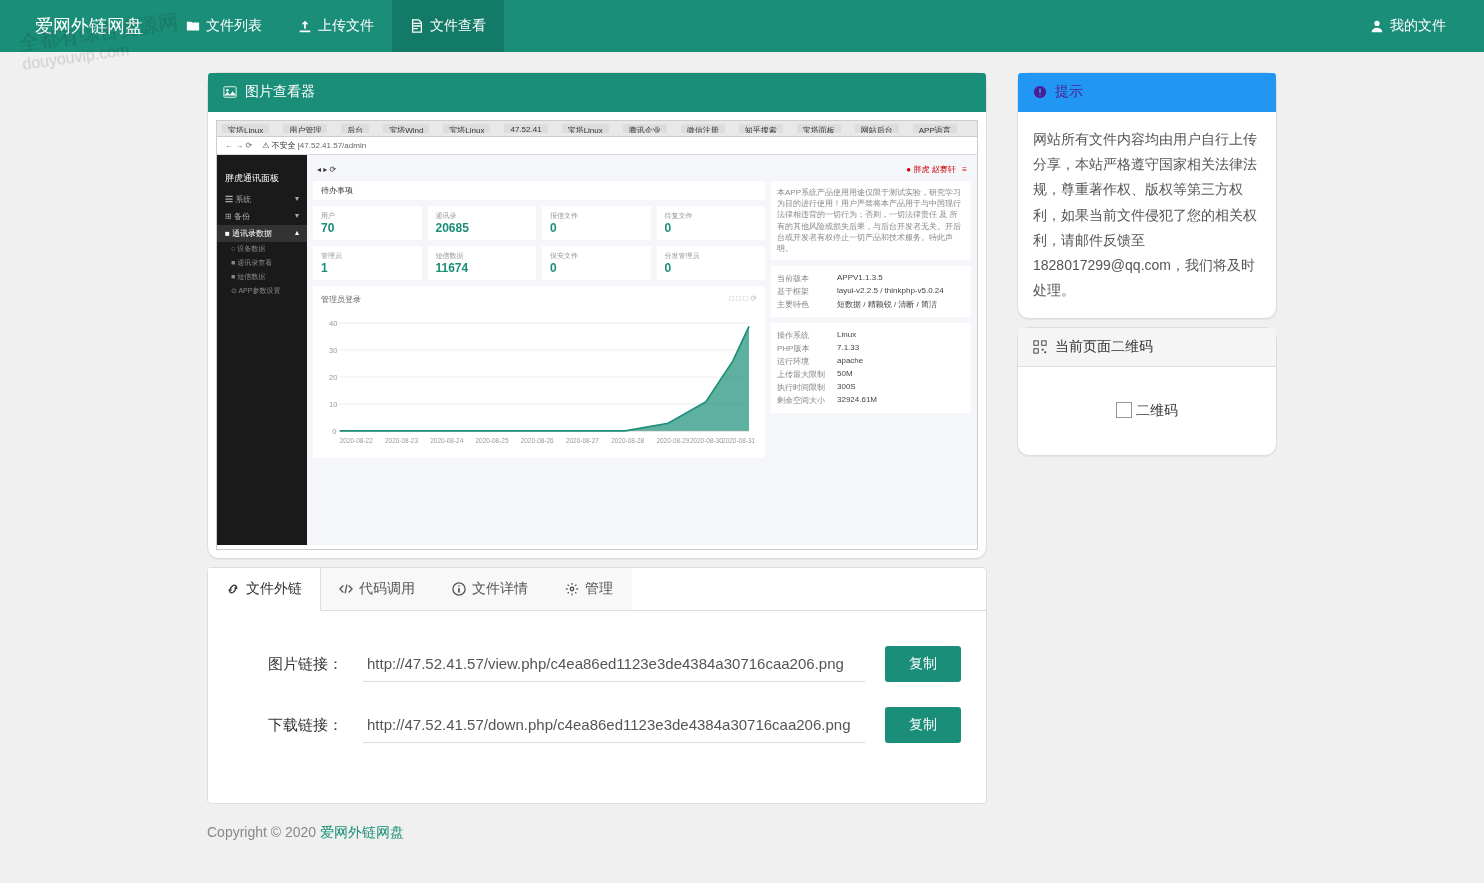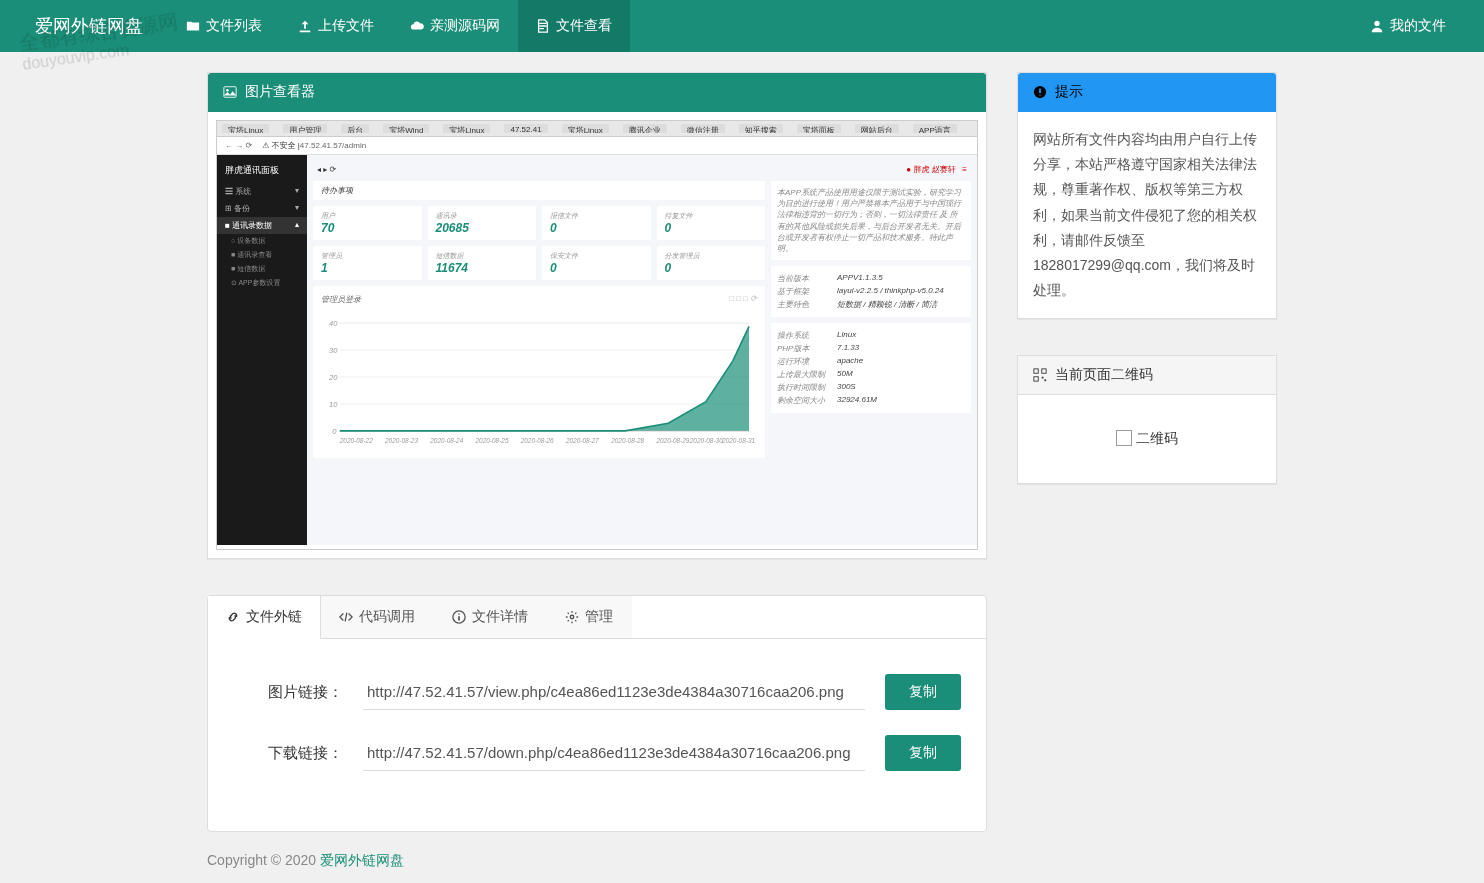--- a/index.html
+++ b/index.html
@@ -10,41 +10,41 @@
     .nav-links { display: flex; height: 100%; }
     .nav-link { display: flex; align-items: center; gap: 6px; padding: 0 18px; cursor: pointer; height: 100%; }
     .nav-link.active { background: #127a67; }
     .nav-spacer { flex: 1; }
     .icon { width: 14px; height: 14px; display: inline-block; }
     
     .container { max-width: 1100px; margin: 20px auto; padding: 0 15px; display: flex; gap: 30px; }
     .main-col { flex: 1; }
     .side-col { width: 260px; }
     
-    .panel { background: #fff; border: 1px solid #ddd; border-radius: 0; margin-bottom: 36px; box-shadow: 0 1px 1px rgba(0,0,0,.05); }
+    .panel { background: #fff; border: 1px solid #ddd; border-radius: 12px; margin-bottom: 8px; box-shadow: 0 1px 1px rgba(0,0,0,.05); }
     .panel-heading { padding: 10px 15px; border-bottom: 1px solid transparent; border-radius: 3px 3px 0 0; display: flex; align-items: center; gap: 8px; }
     .panel-success .panel-heading { background: #1a8e78; color: #fff; border-color: #1a8e78; }
-    .panel-info .panel-heading { background: #2196F3; color: #000000; border-color: #2196F3; }
+    .panel-info .panel-heading { background: #2196F3; color: #4c1d95; border-color: #2196F3; }
     .panel-default .panel-heading { background: #f5f5f5; color: #333; border-color: #ddd; }
     .panel-body { padding: 15px; }
     .panel-body.tight { padding: 8px; }
     
     .preview-img { width: 100%; height: 430px; border: 1px solid #ccc; background: #fff; position: relative; overflow: hidden; }
     .browser-chrome { height: 16px; background: #e8e8e8; border-bottom: 1px solid #ccc; display: flex; gap: 14px; padding: 3px 5px; font-size: 8px; }
     .browser-tab { background: #ddd; padding: 1px 6px; border-radius: 2px 2px 0 0; white-space: nowrap; overflow: hidden; max-width: 60px; }
     .addr-bar { height: 18px; background: #fff; border-bottom: 1px solid #ddd; display: flex; align-items: center; padding: 0 8px; font-size: 8px; color: #666; }
     .dash-wrap { display: flex; height: calc(100% - 38px); }
-    .dash-side { width: 90px; background: #1a1a1a; color: #aaa; font-size: 8px; padding: 6px 0; }
+    .dash-side { width: 90px; background: #1a1a1a; color: #aaa; font-size: 8px; padding: 14px 0; }
     .dash-side-brand { color: #fff; padding: 3px 8px 6px; font-size: 9px; }
     .dash-menu { padding: 3px 8px; display: flex; justify-content: space-between; }
     .dash-menu.active { background: #333; color: #fff; text-align: center; }
     .dash-sub { padding: 2px 8px 2px 14px; font-size: 7px; color: #888;}
     .dash-main { flex: 1; background: #f5f6fa; padding: 6px; }
     .dash-top { height: 16px; display:flex; justify-content:space-between; align-items:center; font-size:8px; padding: 0 4px; }
-    .dash-cards { display: flex; gap: 6px; margin-top: 4px; font-style: italic; }
+    .dash-cards { display: flex; gap: 6px; margin-top: 4px; }
     .dash-left { flex: 1; display: flex; flex-direction: column; gap: 6px; }
     .dash-right { width: 200px; display: flex; flex-direction: column; gap: 6px; }
     .card { background: #fff; padding: 6px; font-size: 8px; }
     .stat-row { display: flex; gap: 6px; }
     .stat { flex: 1; background: #fff; padding: 5px 8px; }
     .stat-label { font-size: 7px; color: #999; }
     .stat-val { font-size: 12px; color: #1a8e78; font-weight: bold; }
     .chart-area { background: #fff; padding: 8px; flex:1; position: relative; }
     .chart-svg { width: 100%; height: 140px; }
     .kv-row { display: flex; font-size: 8px; padding: 1px 0; }
@@ -90,26 +90,20 @@
       <svg class="icon glyph" viewBox="0 0 16 16">
           <path d="M1 3h5l1 1h8v9H1z"></path>
         </svg>
       <span>文件列表</span>
     </div>
     <div class="nav-link">
       <svg class="icon glyph" viewBox="0 0 16 16">
           <path d="M8 2l4 4H9v5H7V6H4zM2 13h12v2H2z"></path>
         </svg>
       <span>上传文件</span>
-    </div>
-    <div class="nav-link">
-      <svg class="icon glyph" viewBox="0 0 16 16">
-          <path d="M4 12a3 3 0 010-6 4 4 0 017.5-1A3 3 0 1113 12z"></path>
-        </svg>
-      <span>亲测源码网</span>
     </div>
     <div class="nav-link active">
       <svg class="icon glyph" viewBox="0 0 16 16">
           <path d="M3 1h7l3 3v11H3zM4 5h8M4 8h8M4 11h5" stroke="currentColor" stroke-width="1.5" fill="none"></path>
         </svg>
       <span>文件查看</span>
     </div>
   </div>
   <div class="nav-spacer"></div>
   <div class="nav-link">

